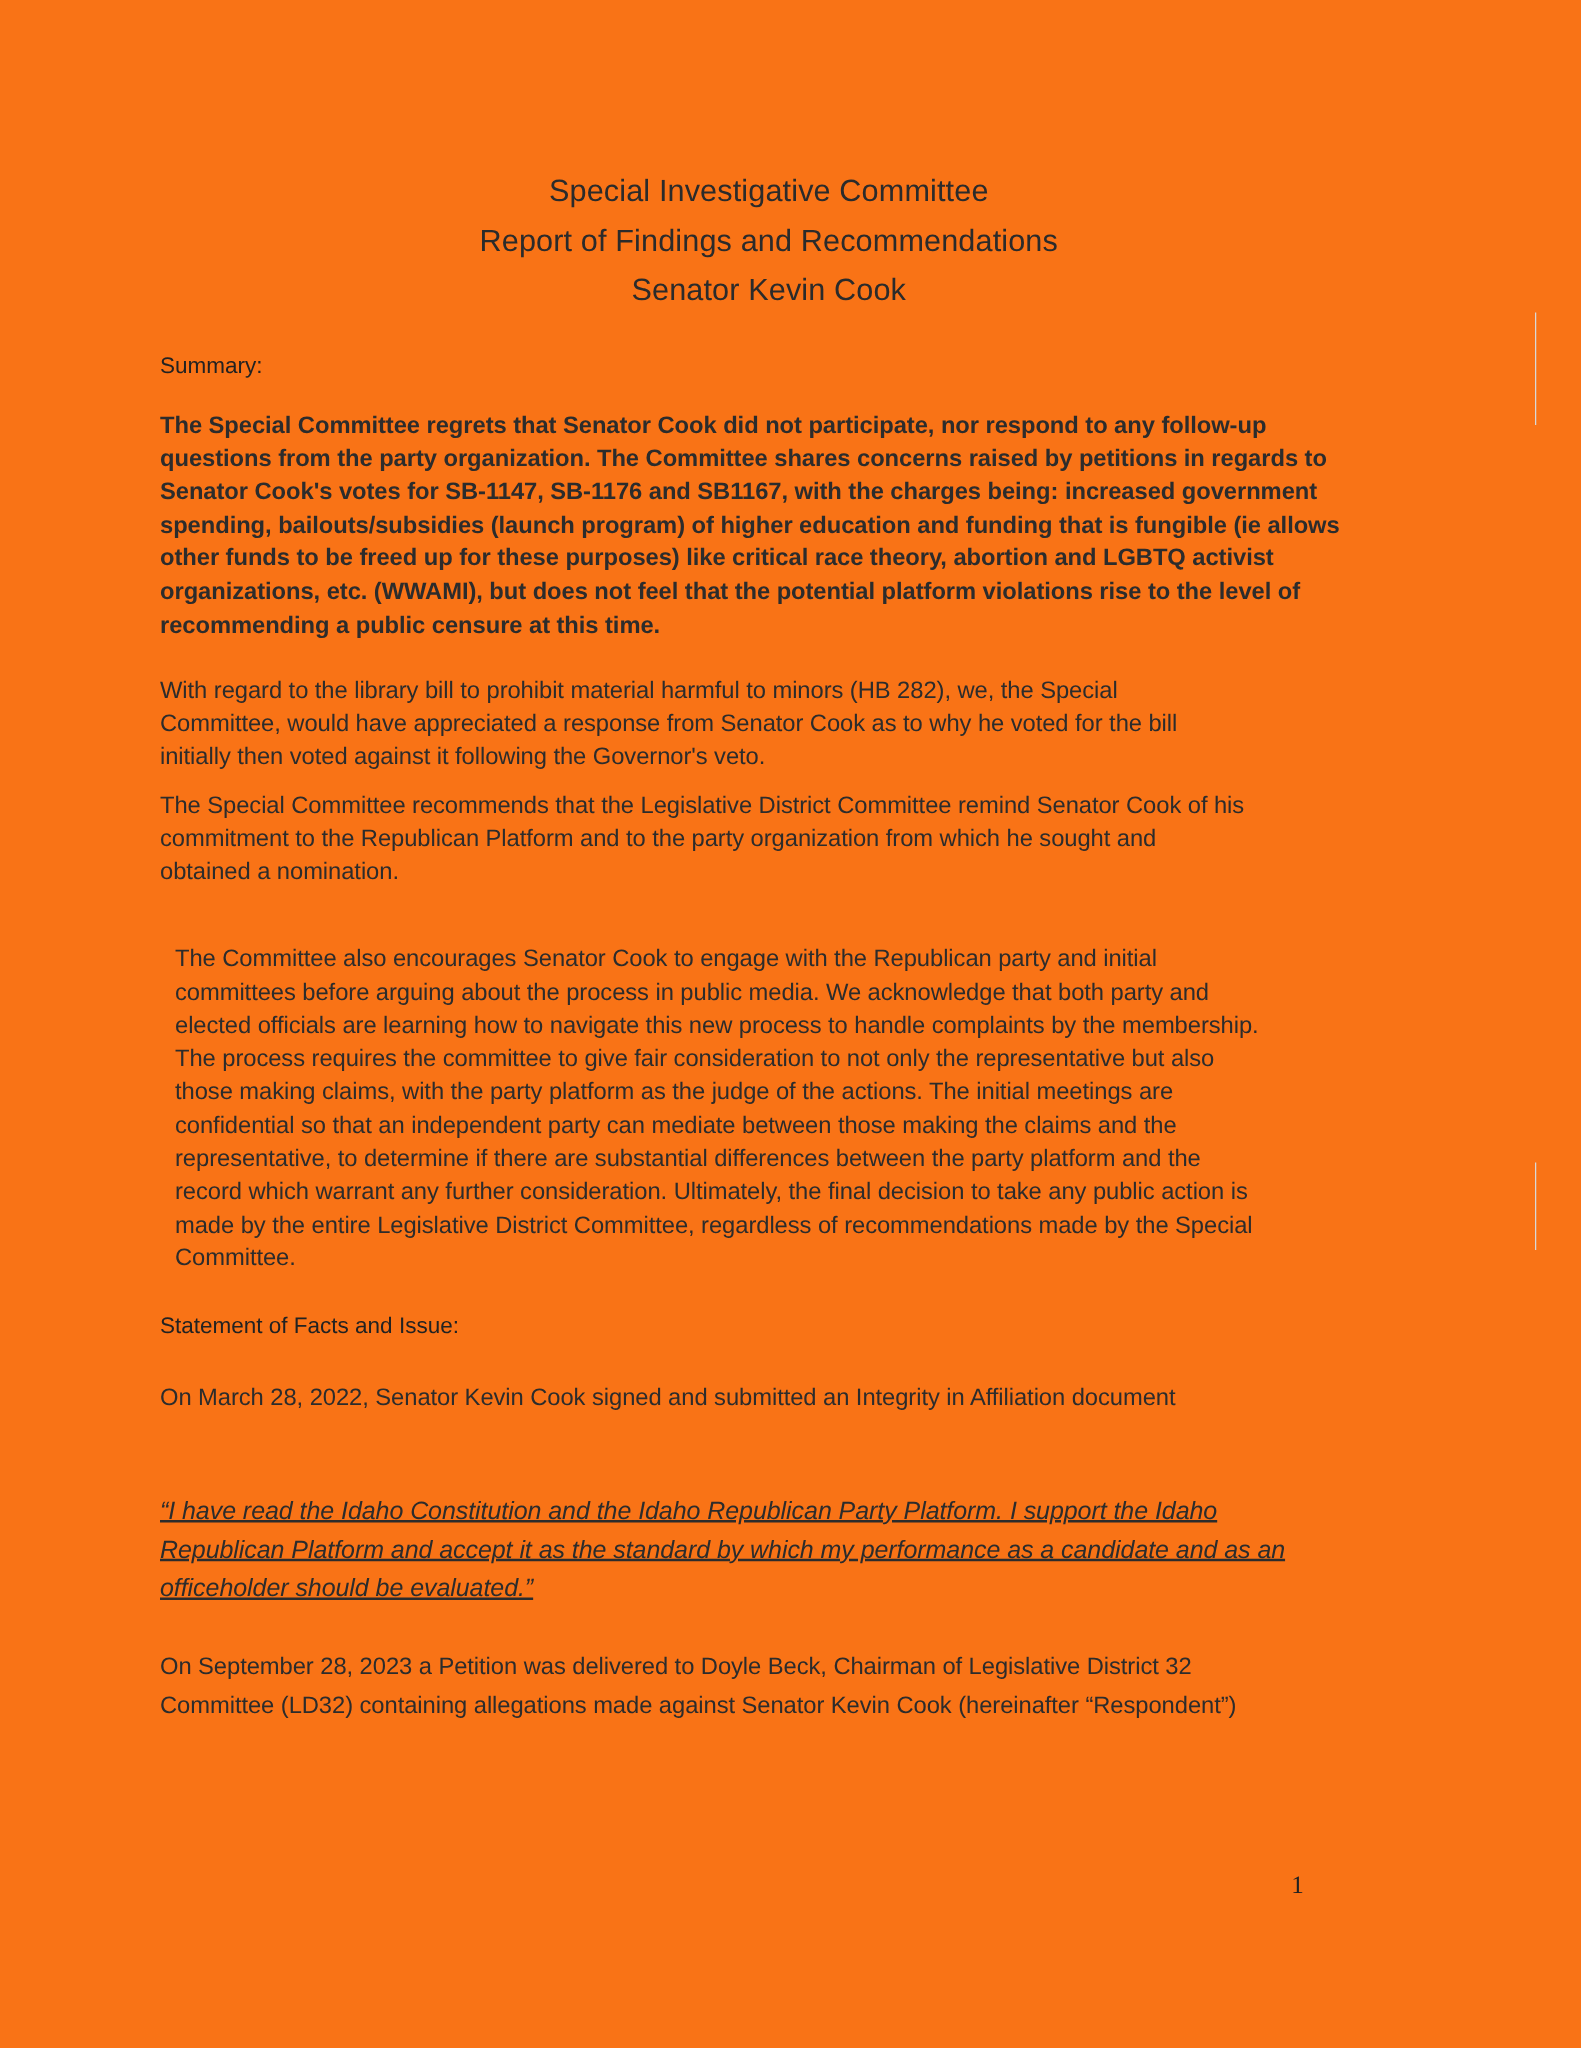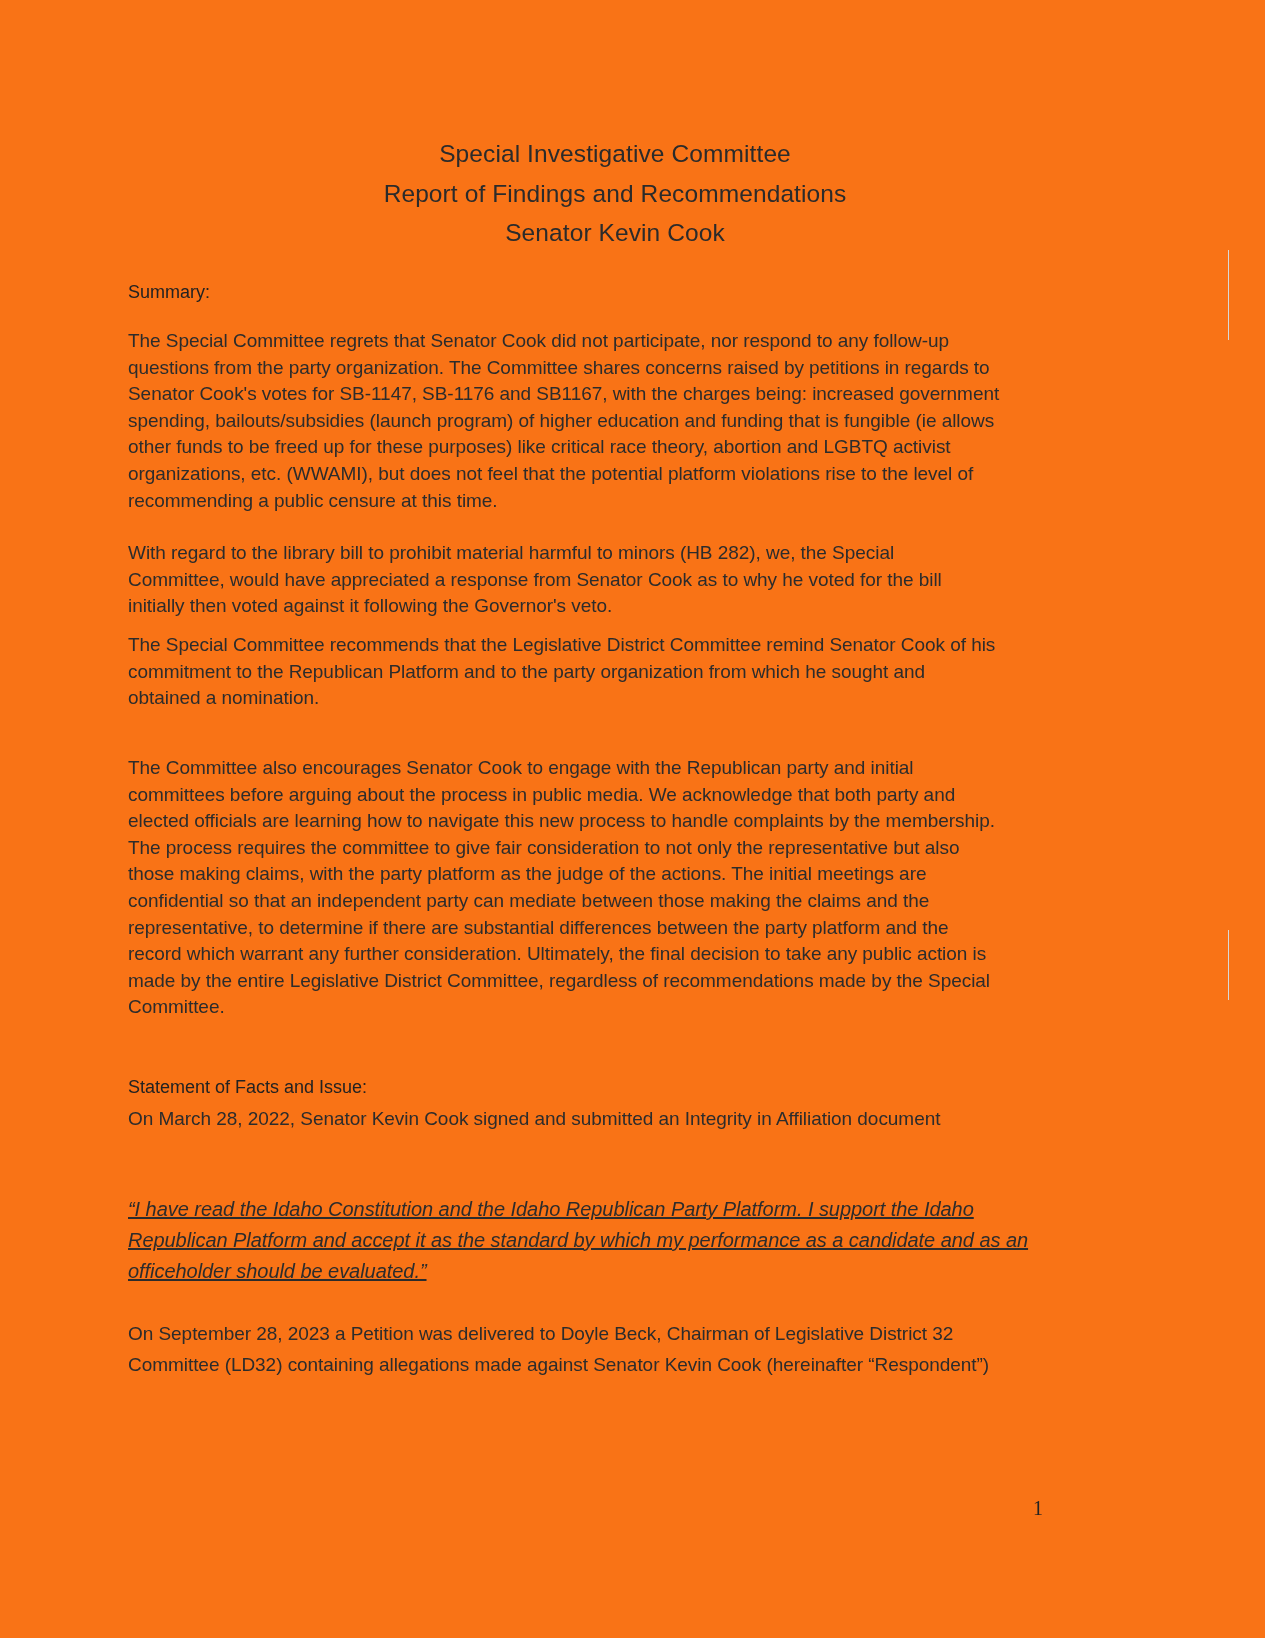--- a/index.html
+++ b/index.html
@@ -91,21 +91,21 @@
   <div class="title-block">
     <div class="title-line">Special Investigative Committee</div>
     <div class="title-line">Report of Findings and Recommendations</div>
     <div class="title-line">Senator Kevin Cook</div>
   </div>
 
   <div class="content">
 
     <div class="heading" style="top:282px;">Summary:</div>
 
-    <div class="para" style="top:328px;">
+    <div class="para" style="top:328px;font-weight:bold;">
       <div class="line">The Special Committee regrets that Senator Cook did not participate, nor respond to any follow-up</div>
       <div class="line">questions from the party organization. The Committee shares concerns raised by petitions in regards to</div>
       <div class="line">Senator Cook's votes for SB-1147, SB-1176 and SB1167, with the charges being: increased government</div>
       <div class="line">spending, bailouts/subsidies (launch program) of higher education and funding that is fungible (ie allows</div>
       <div class="line">other funds to be freed up for these purposes) like critical race theory, abortion and LGBTQ activist</div>
       <div class="line">organizations, etc. (WWAMI), but does not feel that the potential platform violations rise to the level of</div>
       <div class="line">recommending a public censure at this time.</div>
     </div>
 
     <div class="para" style="top:540px;">
@@ -113,34 +113,34 @@
       <div class="line">Committee, would have appreciated a response from Senator Cook as to why he voted for the bill</div>
       <div class="line">initially then voted against it following the Governor's veto.</div>
     </div>
 
     <div class="para" style="top:632px;">
       <div class="line">The Special Committee recommends that the Legislative District Committee remind Senator Cook of his</div>
       <div class="line">commitment to the Republican Platform and to the party organization from which he sought and</div>
       <div class="line">obtained a nomination.</div>
     </div>
 
-    <div class="para" style="top:755px;">
+    <div class="para" style="top:755px;margin-left:12px;">
       <div class="line">The Committee also encourages Senator Cook to engage with the Republican party and initial</div>
       <div class="line">committees before arguing about the process in public media. We acknowledge that both party and</div>
       <div class="line">elected officials are learning how to navigate this new process to handle complaints by the membership.</div>
       <div class="line">The process requires the committee to give fair consideration to not only the representative but also</div>
       <div class="line">those making claims, with the party platform as the judge of the actions. The initial meetings are</div>
       <div class="line">confidential so that an independent party can mediate between those making the claims and the</div>
       <div class="line">representative, to determine if there are substantial differences between the party platform and the</div>
       <div class="line">record which warrant any further consideration. Ultimately, the final decision to take any public action is</div>
       <div class="line">made by the entire Legislative District Committee, regardless of recommendations made by the Special</div>
       <div class="line">Committee.</div>
     </div>
 
-    <div class="heading" style="top:1050px;margin-top:27px;">Statement of Facts and Issue:</div>
+    <div class="heading" style="top:1050px;">Statement of Facts and Issue:</div>
 
     <div class="para" style="top:1103px;">
       <div class="line" style="line-height:31px;">On March 28, 2022, Senator Kevin Cook signed and submitted an Integrity in Affiliation document</div>
     </div>
 
     <div class="para quote" style="top:1194px;">
       <div class="line">“I have read the Idaho Constitution and the Idaho Republican Party Platform.  I support the Idaho</div>
       <div class="line">Republican Platform and accept it as the standard by which my performance as a candidate and as an</div>
       <div class="line">officeholder should be evaluated.”</div>
     </div>

